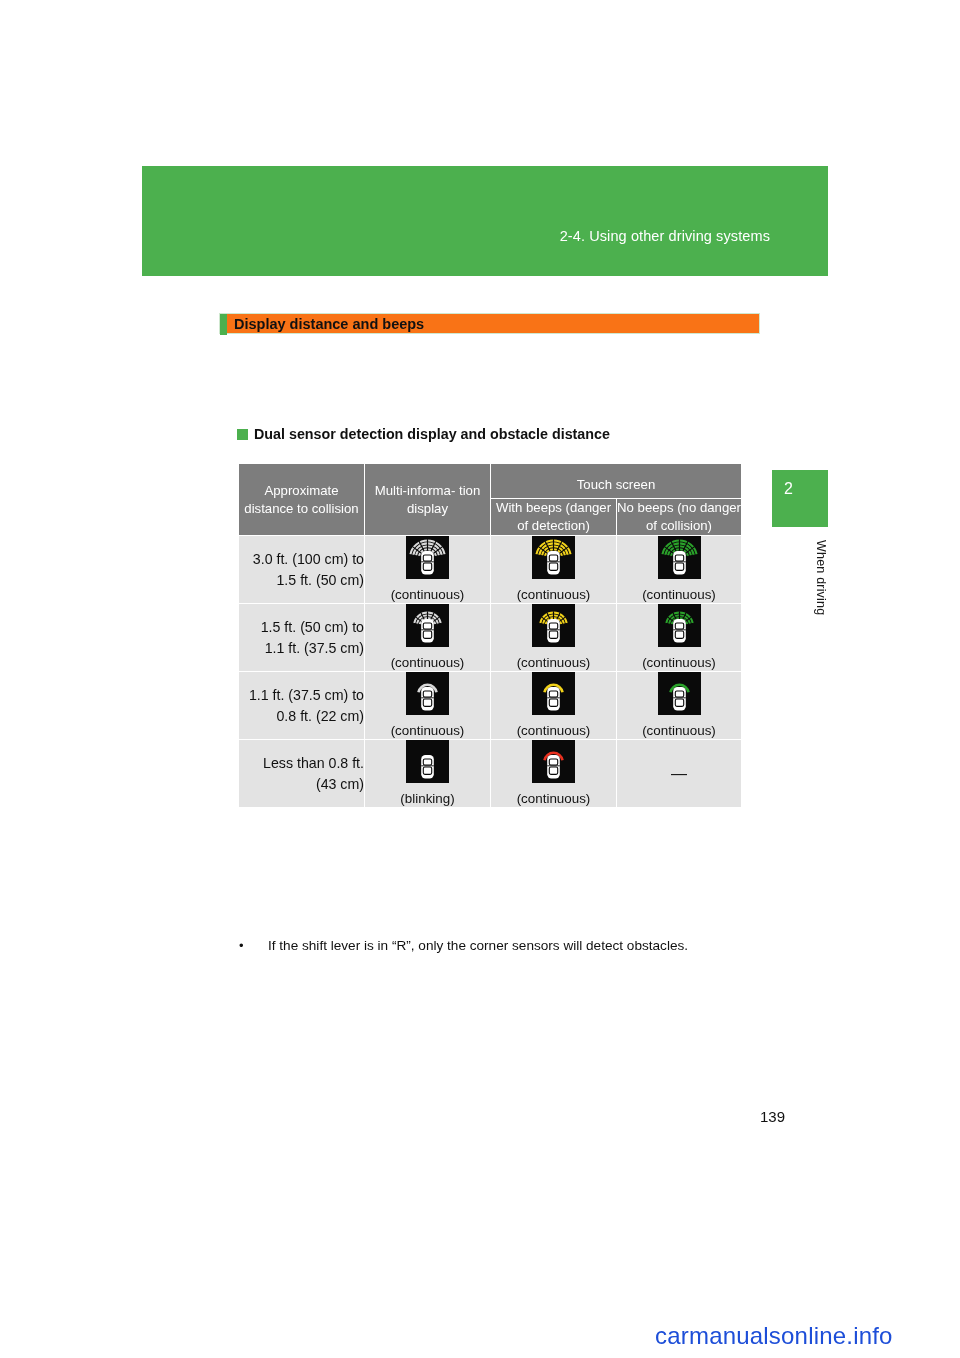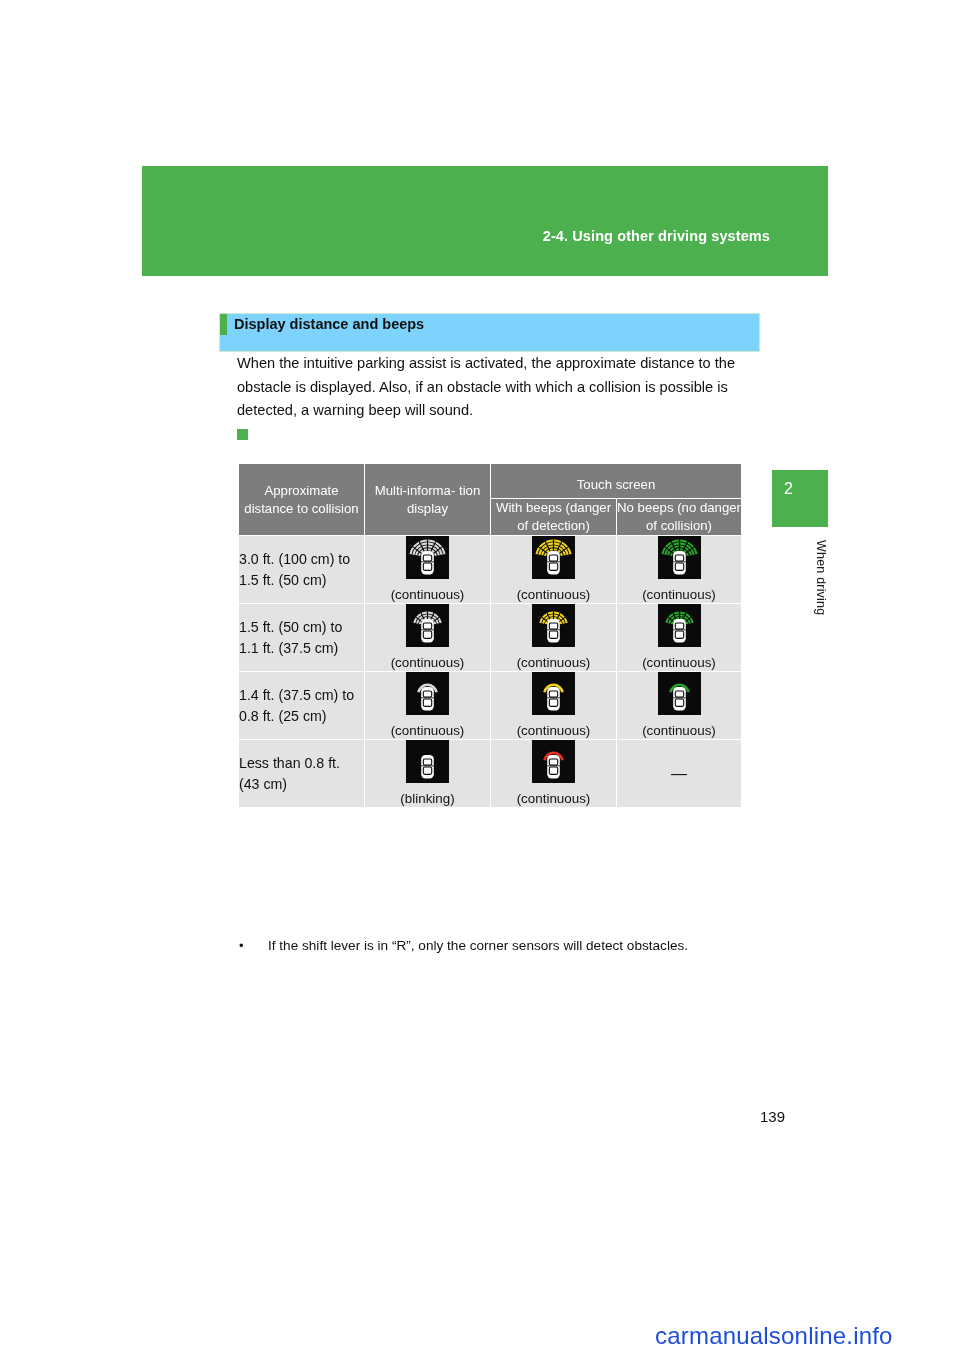--- a/index.html
+++ b/index.html
@@ -13,21 +13,21 @@
   }
   .page{position:absolute;left:0;top:0;width:960px;height:1358px;}
 
   
   .banner{
     position:absolute;left:142px;top:166px;width:686px;height:110px;
     background:#4CB04E;
   }
   .banner-title{
     position:absolute;right:58px;bottom:32px;
-    color:#ffffff;font-size:14.5px;font-weight:700;
+    color:#ffffff;font-size:14.5px;font-weight:400;
     letter-spacing:.1px;white-space:nowrap;
   }
 
   
   .side-tab{
     position:absolute;left:772px;top:470px;width:56px;height:57px;
     background:#4CB04E;
   }
   .side-tab-num{
     position:absolute;left:12px;top:10px;color:#fff;
@@ -35,22 +35,22 @@
   }
   .side-label{
     position:absolute;left:772px;top:540px;width:56px;
     color:#1a1a1a;font-size:12.5px;font-weight:400;
     writing-mode:vertical-rl;text-orientation:mixed;
     white-space:nowrap;letter-spacing:.2px;
   }
 
   
   .sec-head{
-    position:absolute;left:219px;top:313px;width:541px;height:39px;
-    border:1px solid #cfe8cf;box-sizing:border-box;background:#7dd3fc;
+    position:absolute;left:219px;top:313px;width:541px;height:21px;
+    border:1px solid #cfe8cf;box-sizing:border-box;background:#f97316;
   }
   .sec-head-bar{
     position:absolute;left:0;top:0;width:7px;height:21px;background:#4CB04E;
   }
   .sec-head-text{
     position:absolute;left:14px;top:2px;
     font-size:14.5px;font-weight:700;color:#111;white-space:nowrap;
   }
 
   
@@ -83,21 +83,21 @@
   .tbl thead th{
     background:#7d7d7d;color:#ffffff;font-weight:400;
     font-size:13.2px;line-height:18px;text-align:center;
   }
   .th-pad{padding:6px 4px;}
   .tbl tbody td{
     background:#e3e3e3;color:#111;
   }
   .c-dist{
     font-size:14.2px;line-height:21px;color:#111;
-    padding:8px 8px 8px 9px;text-align:left;
+    padding:8px 8px 8px 9px;text-align:right;
   }
   .c-icon{
     text-align:center;padding:6px 4px 7px 4px;
   }
   .cap{
     font-size:13.4px;color:#111;margin-top:4px;line-height:16px;
   }
   .dash{font-size:16px;color:#111;text-align:center;}
 
   .icon-box{
@@ -141,24 +141,23 @@
   <div class="side-tab">
     <div class="side-tab-num">2</div>
   </div>
   <div class="side-label">When driving</div>
 
   <div class="sec-head">
     <div class="sec-head-bar"></div>
     <div class="sec-head-text">Display distance and beeps</div>
   </div>
 
-  <div class="para">When the intuitive parking assist is activated, the approximate distance to the obstacle is displayed. Also, if an obstacle with which a collision is possible is detected, a warning beep will sound.</div>
 
   <div class="subhead">
-    <span class="subhead-sq"></span>
+    <span class="subhead-sq"></span><span>Dual sensor detection display and obstacle distance</span>
   </div>
 
   <table class="tbl">
     <colgroup>
       <col style="width:126px">
       <col style="width:126px">
       <col style="width:126px">
       <col style="width:125px">
     </colgroup>
     <thead>
@@ -314,21 +313,21 @@
       <rect x="15.2" y="15.0" width="12.6" height="23.4" rx="4.2" fill="#ffffff"></rect>
       <rect x="17.3" y="19.0" width="8.4" height="6.0" rx="1.6" fill="none" stroke="#0a0a0a" stroke-width="1.1"></rect>
       <rect x="17.3" y="27.0" width="8.4" height="7.4" rx="1.6" fill="none" stroke="#0a0a0a" stroke-width="1.1"></rect>
       <line x1="15.2" y1="25.8" x2="27.8" y2="25.8" stroke="#0a0a0a" stroke-width="0.9"></line>
     </g>
     </svg></span>
             <div class="cap">(continuous)</div>
           </td>
   </tr>
   <tr>
-    <td class="c-dist">1.4 ft. (37.5 cm) to 0.8 ft. (25 cm)</td>
+    <td class="c-dist">1.1 ft. (37.5 cm) to 0.8 ft. (22 cm)</td>
     <td class="c-icon">
             <span class="icon-box"><svg class="icon-svg" viewBox="0 0 43 43" xmlns="http://www.w3.org/2000/svg">
       <rect x="0" y="0" width="43" height="43" fill="#0a0a0a"></rect>
       <path d="M 12.46 20.28 A 9.2 9.2 0 0 1 30.54 20.28" fill="none" stroke="#d9d9d9" stroke-width="2.6"></path>
 
     <g>
       <rect x="15.2" y="15.0" width="12.6" height="23.4" rx="4.2" fill="#ffffff"></rect>
       <rect x="17.3" y="19.0" width="8.4" height="6.0" rx="1.6" fill="none" stroke="#0a0a0a" stroke-width="1.1"></rect>
       <rect x="17.3" y="27.0" width="8.4" height="7.4" rx="1.6" fill="none" stroke="#0a0a0a" stroke-width="1.1"></rect>
       <line x1="15.2" y1="25.8" x2="27.8" y2="25.8" stroke="#0a0a0a" stroke-width="0.9"></line>

